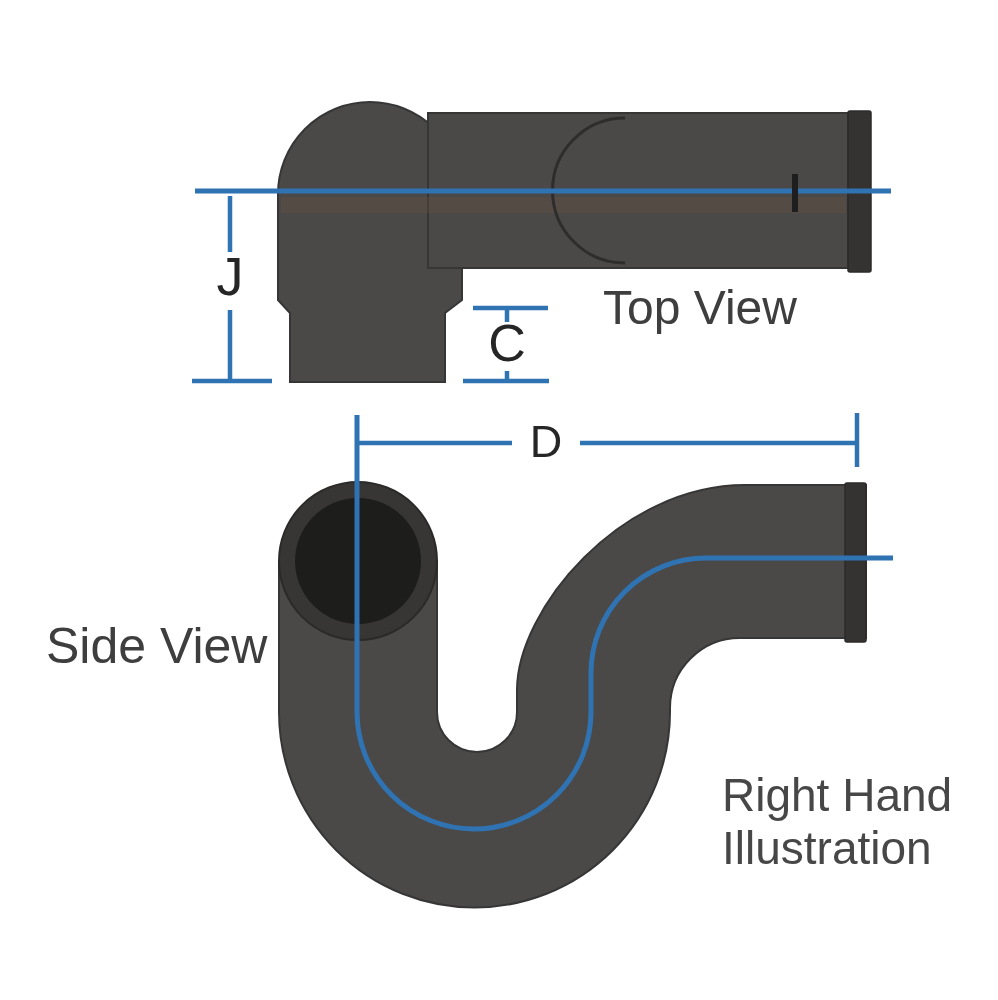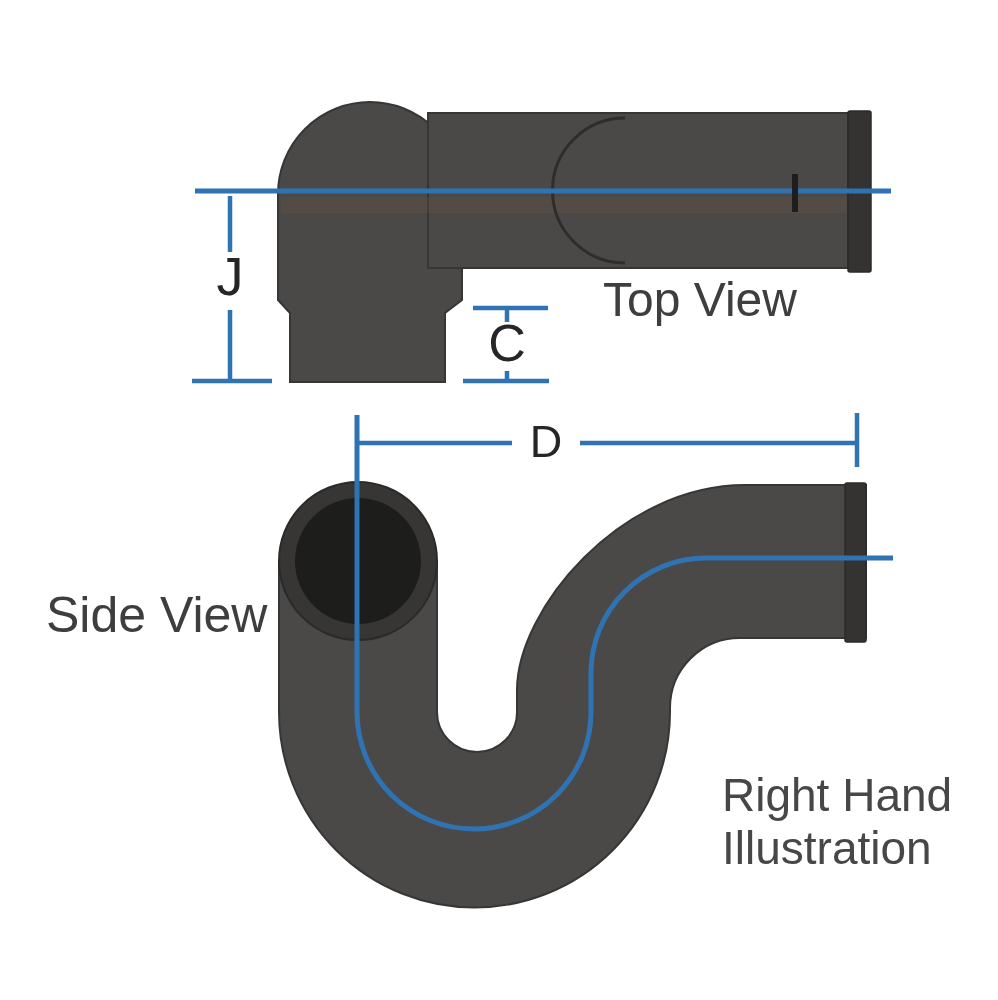--- a/index.html
+++ b/index.html
@@ -99,23 +99,23 @@
                A 117,117 0 0 0 591,712
                L 591,673
                A 115,115 0 0 1 706,558
                L 893,558"></path>
 
       <path class="dim-line" d="M 357,443 L 512,443 M 580,443 L 857,443"></path>
       <line class="dim-line" x1="857" y1="413" x2="857" y2="467"></line>
     </g>
   </svg>
 
-  <div class="label view-label" style="left:590px;top:276px;width:220px;">Top View</div>
+  <div class="label view-label" style="left:590px;top:284px;width:220px;">Top View</div>
 
-  <div class="label view-label side-label" style="left:46px;top:590px;width:220px;">Side View</div>
+  <div class="label view-label side-label" style="left:46px;top:621px;width:220px;">Side View</div>
 
   <div class="label note-label" style="left:722px;top:769px;width:280px;">
     <div>Right Hand</div>
     <div>Illustration</div>
   </div>
 
   <div class="dim-letter dim-j" style="left:205px;top:249px;width:50px;">J</div>
 
   <div class="dim-letter dim-c" style="left:482px;top:317px;width:50px;">C</div>
 

